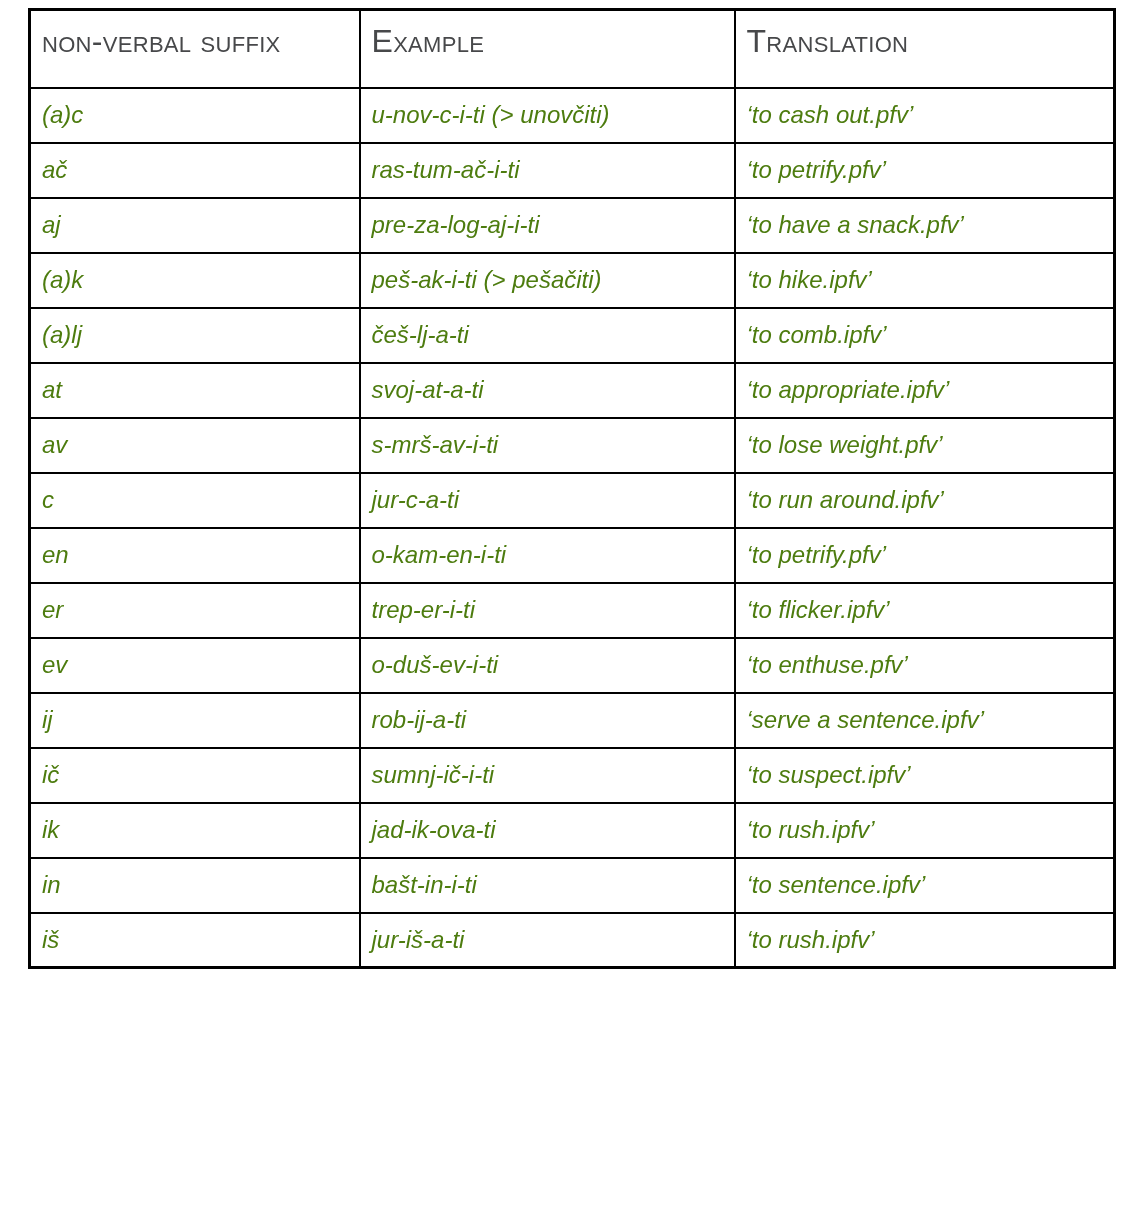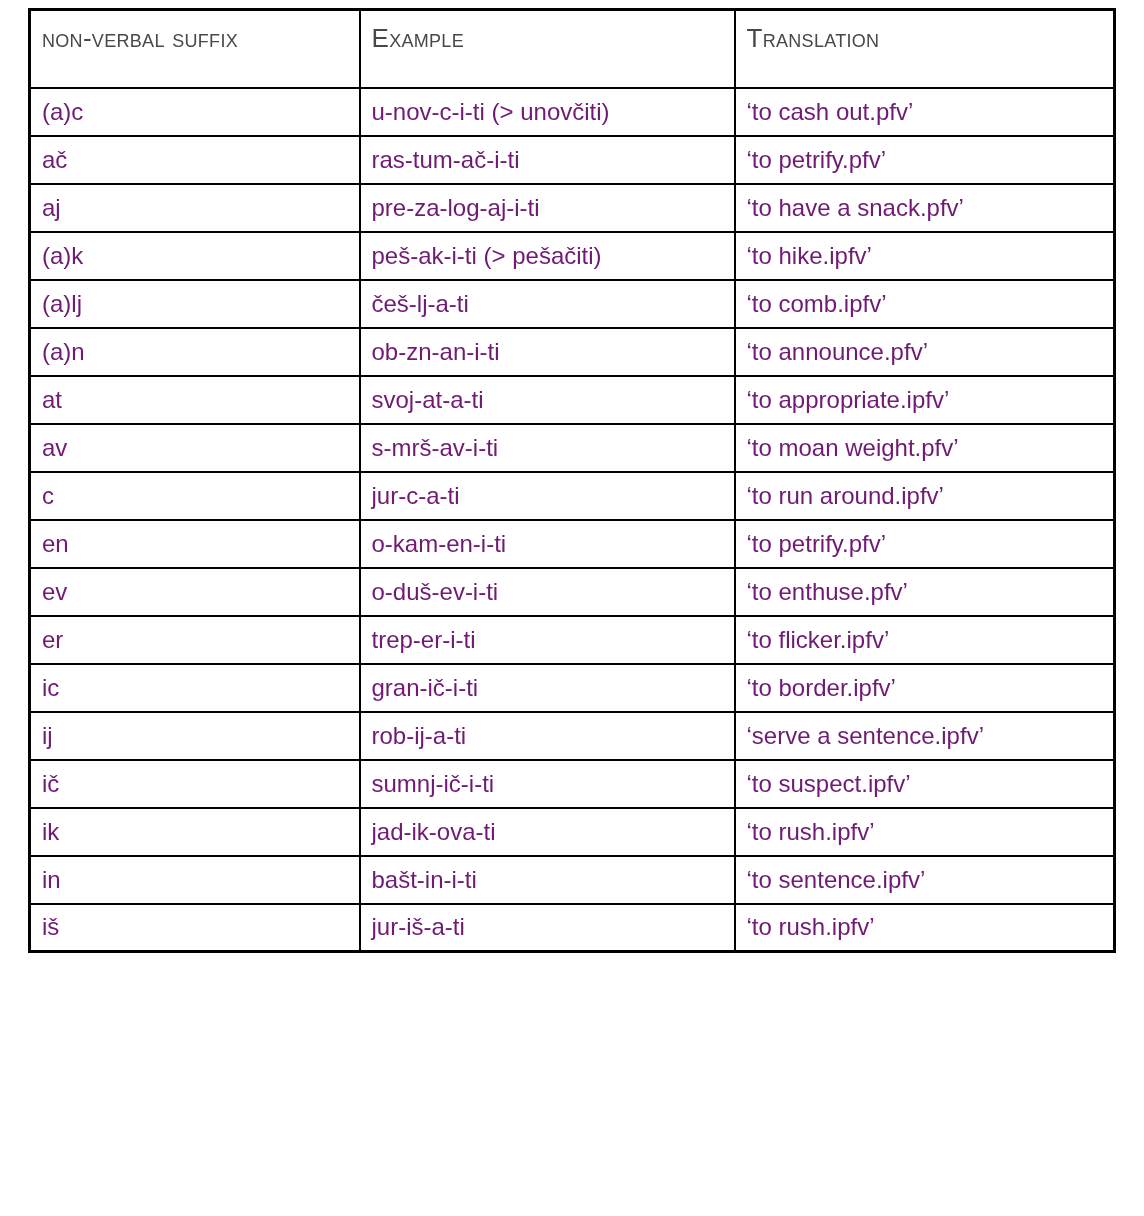--- a/index.html
+++ b/index.html
@@ -38,34 +38,35 @@
   table.suffix-table td {
     border: 2px solid #000000;
     text-align: left;
     box-sizing: border-box;
   }
 
   table.suffix-table th {
     height: 78px;
     vertical-align: top;
     padding: 12px 6px 0 11px;
-    font-size: 26px;
+    font-size: 32px;
     font-weight: 400;
     font-variant: small-caps;
     letter-spacing: 0.3px;
     color: #47484a;
   }
 
   table.suffix-table td {
-    height: 48px;
+    height: 55px;
     vertical-align: middle;
     padding: 0 6px 0 11px;
     font-size: 24px;
     font-weight: 400;
-    color: #701a75;
+    color: #4d7c0f;
+    font-style: italic;
   }
 </style>
 </head>
 <body>
 
 <div class="page">
   <table class="suffix-table">
     <colgroup>
       <col class="c1">
       <col class="c2">
@@ -99,58 +100,48 @@
           <td>(a)k</td>
           <td>peš-ak-i-ti (&gt; pešačiti)</td>
           <td>‘to hike.ipfv’</td>
         </tr>
         <tr>
           <td>(a)lj</td>
           <td>češ-lj-a-ti</td>
           <td>‘to comb.ipfv’</td>
         </tr>
         <tr>
-          <td>(a)n</td>
-          <td>ob-zn-an-i-ti</td>
-          <td>‘to announce.pfv’</td>
-        </tr>
-        <tr>
           <td>at</td>
           <td>svoj-at-a-ti</td>
           <td>‘to appropriate.ipfv’</td>
         </tr>
         <tr>
           <td>av</td>
           <td>s-mrš-av-i-ti</td>
-          <td>‘to moan weight.pfv’</td>
+          <td>‘to lose weight.pfv’</td>
         </tr>
         <tr>
           <td>c</td>
           <td>jur-c-a-ti</td>
           <td>‘to run around.ipfv’</td>
         </tr>
         <tr>
           <td>en</td>
           <td>o-kam-en-i-ti</td>
           <td>‘to petrify.pfv’</td>
         </tr>
         <tr>
-          <td>ev</td>
-          <td>o-duš-ev-i-ti</td>
-          <td>‘to enthuse.pfv’</td>
-        </tr>
-        <tr>
           <td>er</td>
           <td>trep-er-i-ti</td>
           <td>‘to flicker.ipfv’</td>
         </tr>
         <tr>
-          <td>ic</td>
-          <td>gran-ič-i-ti</td>
-          <td>‘to border.ipfv’</td>
+          <td>ev</td>
+          <td>o-duš-ev-i-ti</td>
+          <td>‘to enthuse.pfv’</td>
         </tr>
         <tr>
           <td>ij</td>
           <td>rob-ij-a-ti</td>
           <td>‘serve a sentence.ipfv’</td>
         </tr>
         <tr>
           <td>ič</td>
           <td>sumnj-ič-i-ti</td>
           <td>‘to suspect.ipfv’</td>

